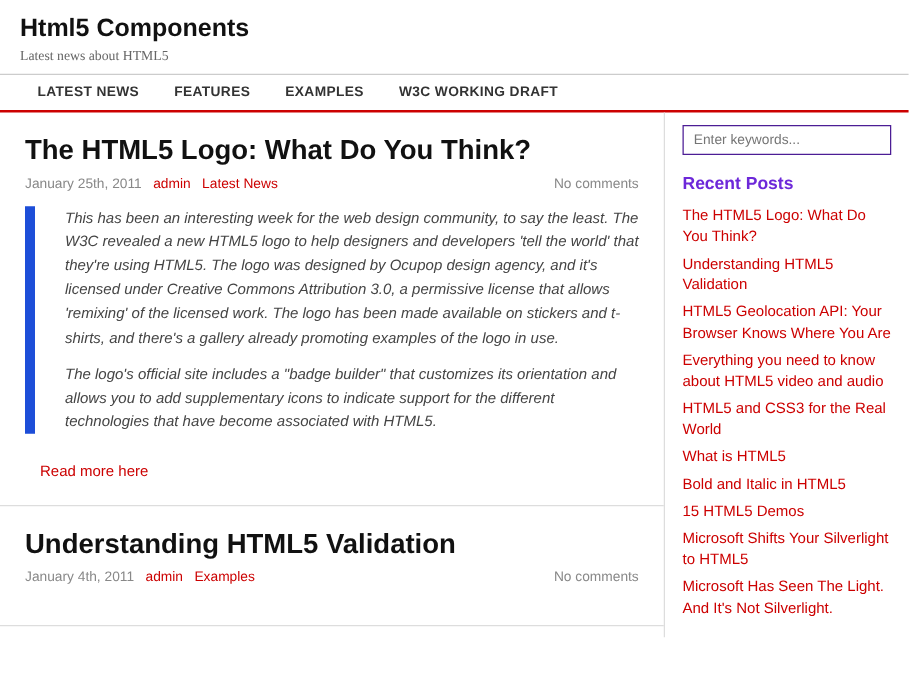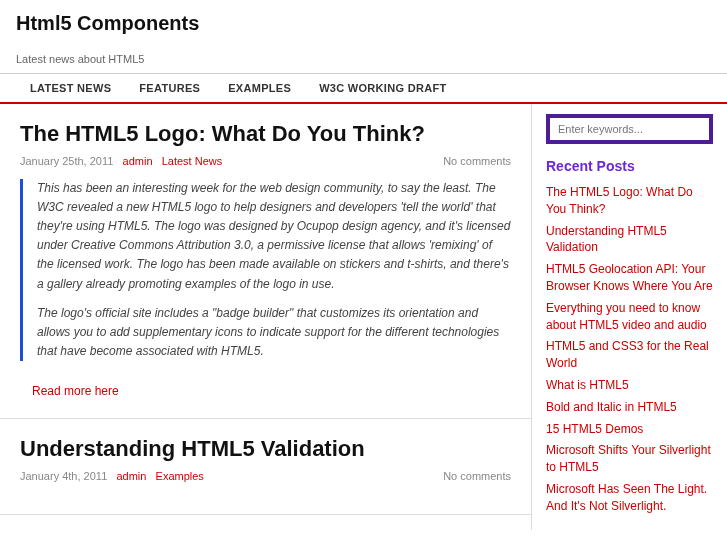--- a/index.html
+++ b/index.html
@@ -1,39 +1,39 @@
 <!DOCTYPE html>
 <html><head>
   <meta charset="utf-8">
   <style>
     * { margin: 0; padding: 0; box-sizing: border-box; }
     body { font-family: Arial, sans-serif; font-size: 13px; background: #fff; color: #333; }
     
     #header { padding: 12px 16px 8px 16px; border-bottom: 1px solid #ccc; }
     #header h1 { font-size: 20px; font-weight: bold; color: #111; font-family: Arial, sans-serif; }
-    #header p { font-size: 11px; color: #666; margin-top: 18px; }
+    #header p { font-size: 11px; color: #666; margin-top: 4px; font-family: Liberation Serif, serif; }
     
     #nav { border-bottom: 2px solid #cc0000; padding: 0 16px; display: flex; gap: 0; background: #fff; }
     .nav-item { padding: 8px 14px; font-size: 11px; font-weight: bold; text-transform: uppercase; color: #333; cursor: pointer; letter-spacing: 0.3px; }
     
     #main-layout { display: flex; gap: 0; padding: 0; }
     
     #content { flex: 1; border-right: 1px solid #ddd; padding: 0; }
     
     .article { border-bottom: 1px solid #ddd; padding: 16px 20px 20px 20px; }
     .article h2 { font-size: 22px; font-weight: bold; color: #111; margin-bottom: 6px; line-height: 1.3; }
     .article-meta { font-size: 11px; color: #888; margin-bottom: 12px; display: flex; justify-content: space-between; }
     .article-meta a { color: #cc0000; text-decoration: none; }
     .article-meta span { color: #888; }
-    .article-body { border-left: 3px solid #1d4ed8; padding-left: 14px; margin-bottom: 22px; }
+    .article-body { border-left: 8px solid #1d4ed8; padding-left: 24px; margin-bottom: 22px; }
     .article-body p { font-size: 12px; color: #444; line-height: 1.6; margin-bottom: 10px; font-style: italic; }
     .read-more { color: #cc0000; font-size: 12px; text-decoration: none; cursor: pointer; margin-left: 12px; }
     
     #sidebar { width: 195px; padding: 10px 14px; }
-    #search-box { width: 100%; border: 4px solid #4c1d95; padding: 5px 8px; font-size: 11px; color: #aaa; margin-bottom: 14px; outline: none; }
+    #search-box { width: 100%; border: 1px solid #4c1d95; padding: 5px 8px; font-size: 11px; color: #aaa; margin-bottom: 14px; outline: none; }
     
     .sidebar-section h3 { font-size: 14px; font-weight: bold; color: #6d28d9; margin-bottom: 10px; }
     .sidebar-links { list-style: none; }
     .sidebar-links li { margin-bottom: 5px; }
     .sidebar-links li a { color: #cc0000; font-size: 12px; text-decoration: none; line-height: 1.4; display: block; }
   </style>
 </head>
 <body>
 
 <div id="header">

